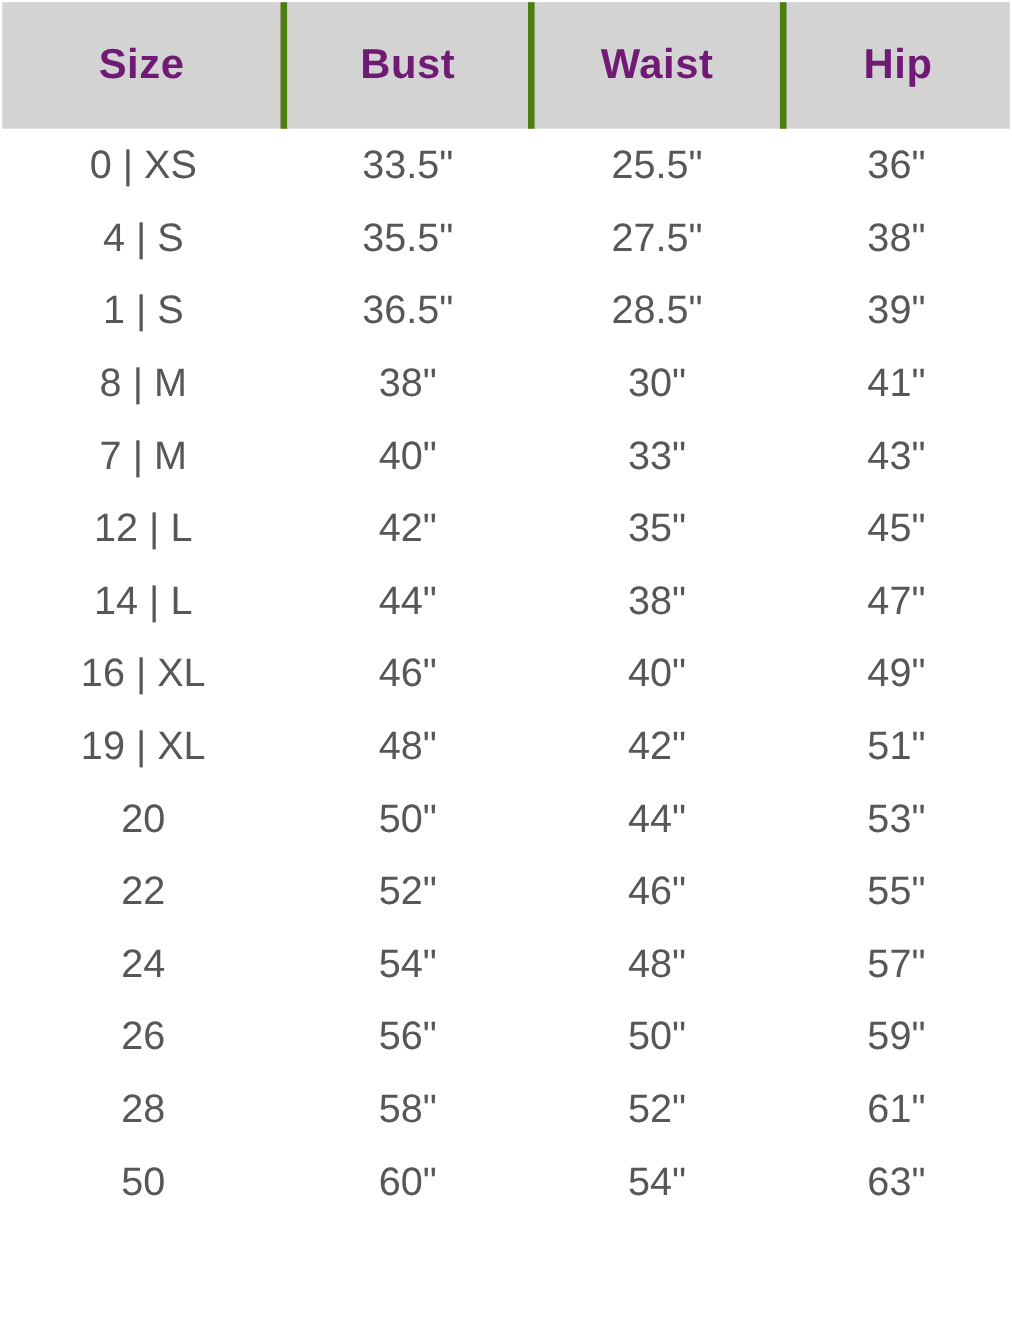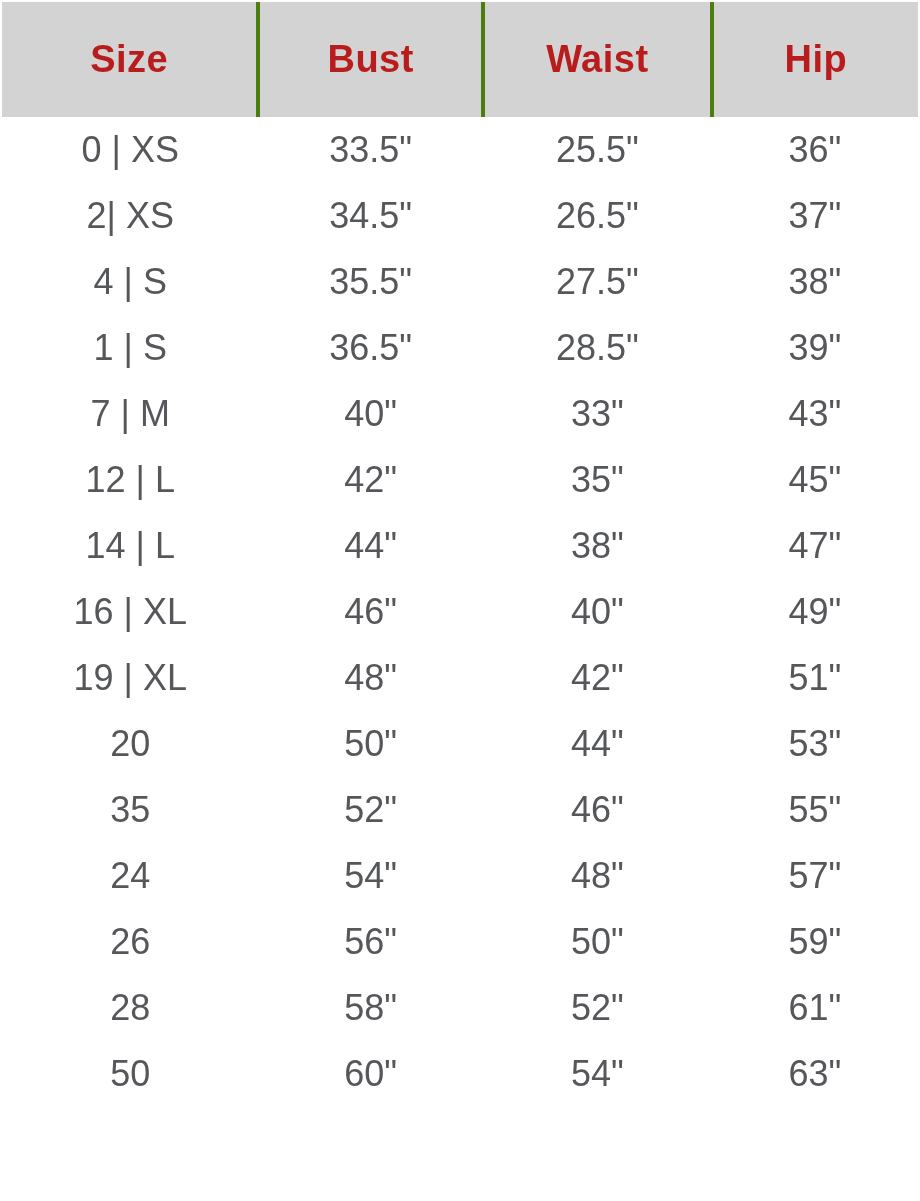--- a/index.html
+++ b/index.html
@@ -26,27 +26,27 @@
   col.c-bust  { width: 24.5%; }
   col.c-waist { width: 25%; }
   col.c-hip   { width: 22.5%; }
 
   thead th {
     background: #d3d3d3;
     height: 115px;
     font-size: 38px;
     font-weight: 600;
     letter-spacing: 0.5px;
-    color: #b91c1c;
+    color: #701a75;
     text-align: center;
     vertical-align: middle;
     padding: 0;
   }
   thead th + th {
-    border-left: 4px solid #4d7c0f;
+    border-left: 6px solid #4d7c0f;
   }
   tbody td {
     height: 66px;
     font-size: 36px;
     font-weight: 300;
     color: #55575a;
     text-align: center;
     vertical-align: middle;
     padding: 0;
     white-space: nowrap;
@@ -72,36 +72,36 @@
         </tr>
     </thead>
     <tbody>
         <tr>
           <td>0 | XS</td>
           <td>33.5"</td>
           <td>25.5"</td>
           <td>36"</td>
         </tr>
         <tr>
-          <td>2| XS</td>
-          <td>34.5"</td>
-          <td>26.5"</td>
-          <td>37"</td>
-        </tr>
-        <tr>
           <td>4 | S</td>
           <td>35.5"</td>
           <td>27.5"</td>
           <td>38"</td>
         </tr>
         <tr>
           <td>1 | S</td>
           <td>36.5"</td>
           <td>28.5"</td>
           <td>39"</td>
+        </tr>
+        <tr>
+          <td>8 | M</td>
+          <td>38"</td>
+          <td>30"</td>
+          <td>41"</td>
         </tr>
         <tr>
           <td>7 | M</td>
           <td>40"</td>
           <td>33"</td>
           <td>43"</td>
         </tr>
         <tr>
           <td>12 | L</td>
           <td>42"</td>
@@ -126,21 +126,21 @@
           <td>42"</td>
           <td>51"</td>
         </tr>
         <tr>
           <td>20</td>
           <td>50"</td>
           <td>44"</td>
           <td>53"</td>
         </tr>
         <tr>
-          <td>35</td>
+          <td>22</td>
           <td>52"</td>
           <td>46"</td>
           <td>55"</td>
         </tr>
         <tr>
           <td>24</td>
           <td>54"</td>
           <td>48"</td>
           <td>57"</td>
         </tr>

